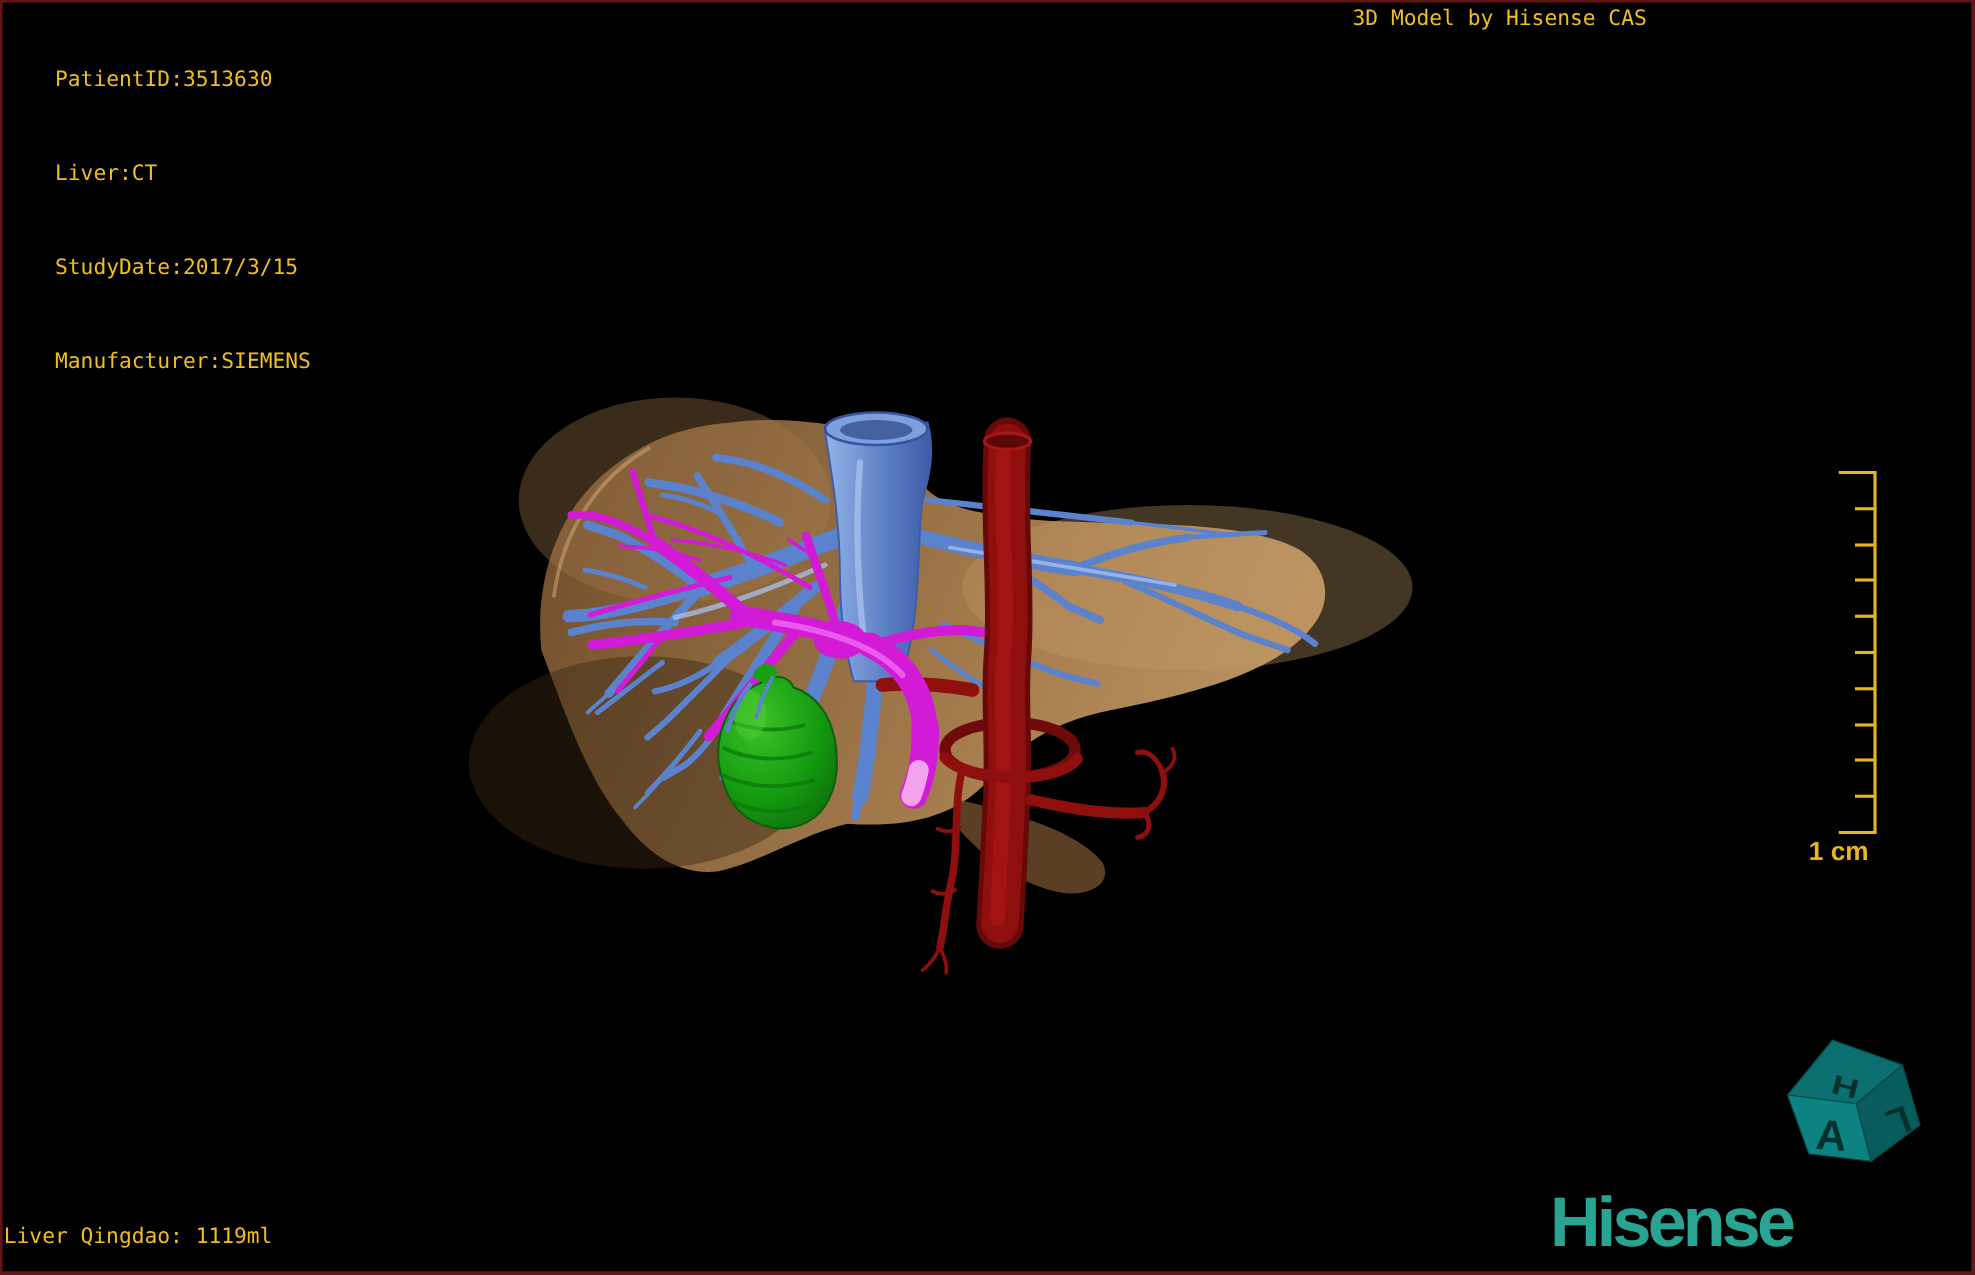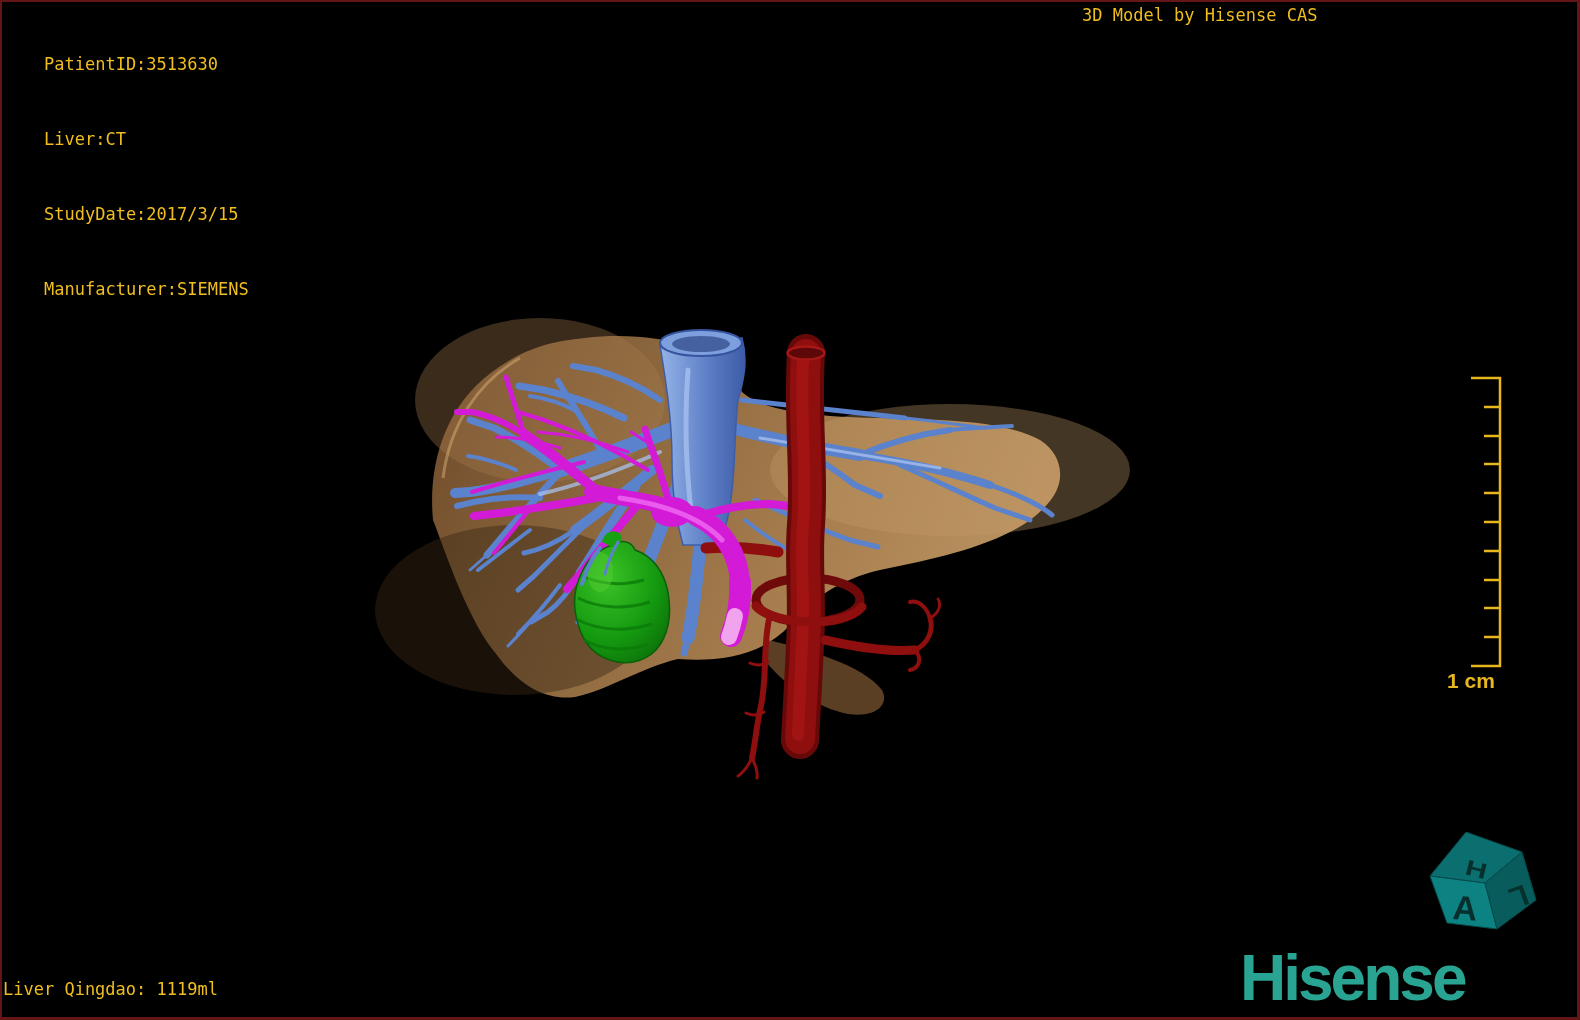--- a/index.html
+++ b/index.html
@@ -7,21 +7,21 @@
        font-family:"DejaVu Sans Mono",monospace;}
   .frame{position:absolute;inset:0;border-style:solid;border-color:#641515;
          border-width:2px 3px 3px 2px;pointer-events:none;z-index:50;}
   .ann{position:absolute;color:#f0be1e;font-size:17px;line-height:25px;
        white-space:pre;z-index:20;}
   #patient-info{left:4px;top:2px;margin-left:40px;}
   #watermark{left:1082px;top:3px;}
   #liver-volume{left:3px;top:977px;}
   #hisense-logo{position:absolute;left:1240px;top:936px;z-index:20;
       font-family:"Liberation Sans",sans-serif;font-weight:bold;
-      font-size:64px;line-height:84px;color:#2aa492;letter-spacing:-3px;}
+      font-size:56px;line-height:84px;color:#2aa492;letter-spacing:-3px;}
   #viewport{position:absolute;left:0;top:0;z-index:5;}
   svg text{font-family:"Liberation Sans",sans-serif;}
   .v{stroke:#5b82cc;fill:none;stroke-linecap:round;stroke-linejoin:round;}
   .vl{stroke:#a9c2ef;fill:none;stroke-linecap:round;opacity:.75;}
   .p{stroke:#d31ad6;fill:none;stroke-linecap:round;stroke-linejoin:round;}
   .pl{stroke:#f06bf2;fill:none;stroke-linecap:round;opacity:.8;}
   .a{stroke:#8f0e0e;fill:none;stroke-linecap:round;stroke-linejoin:round;}
   .tick{stroke:#e8b61d;stroke-width:2.5;}
 </style>
 </head>

